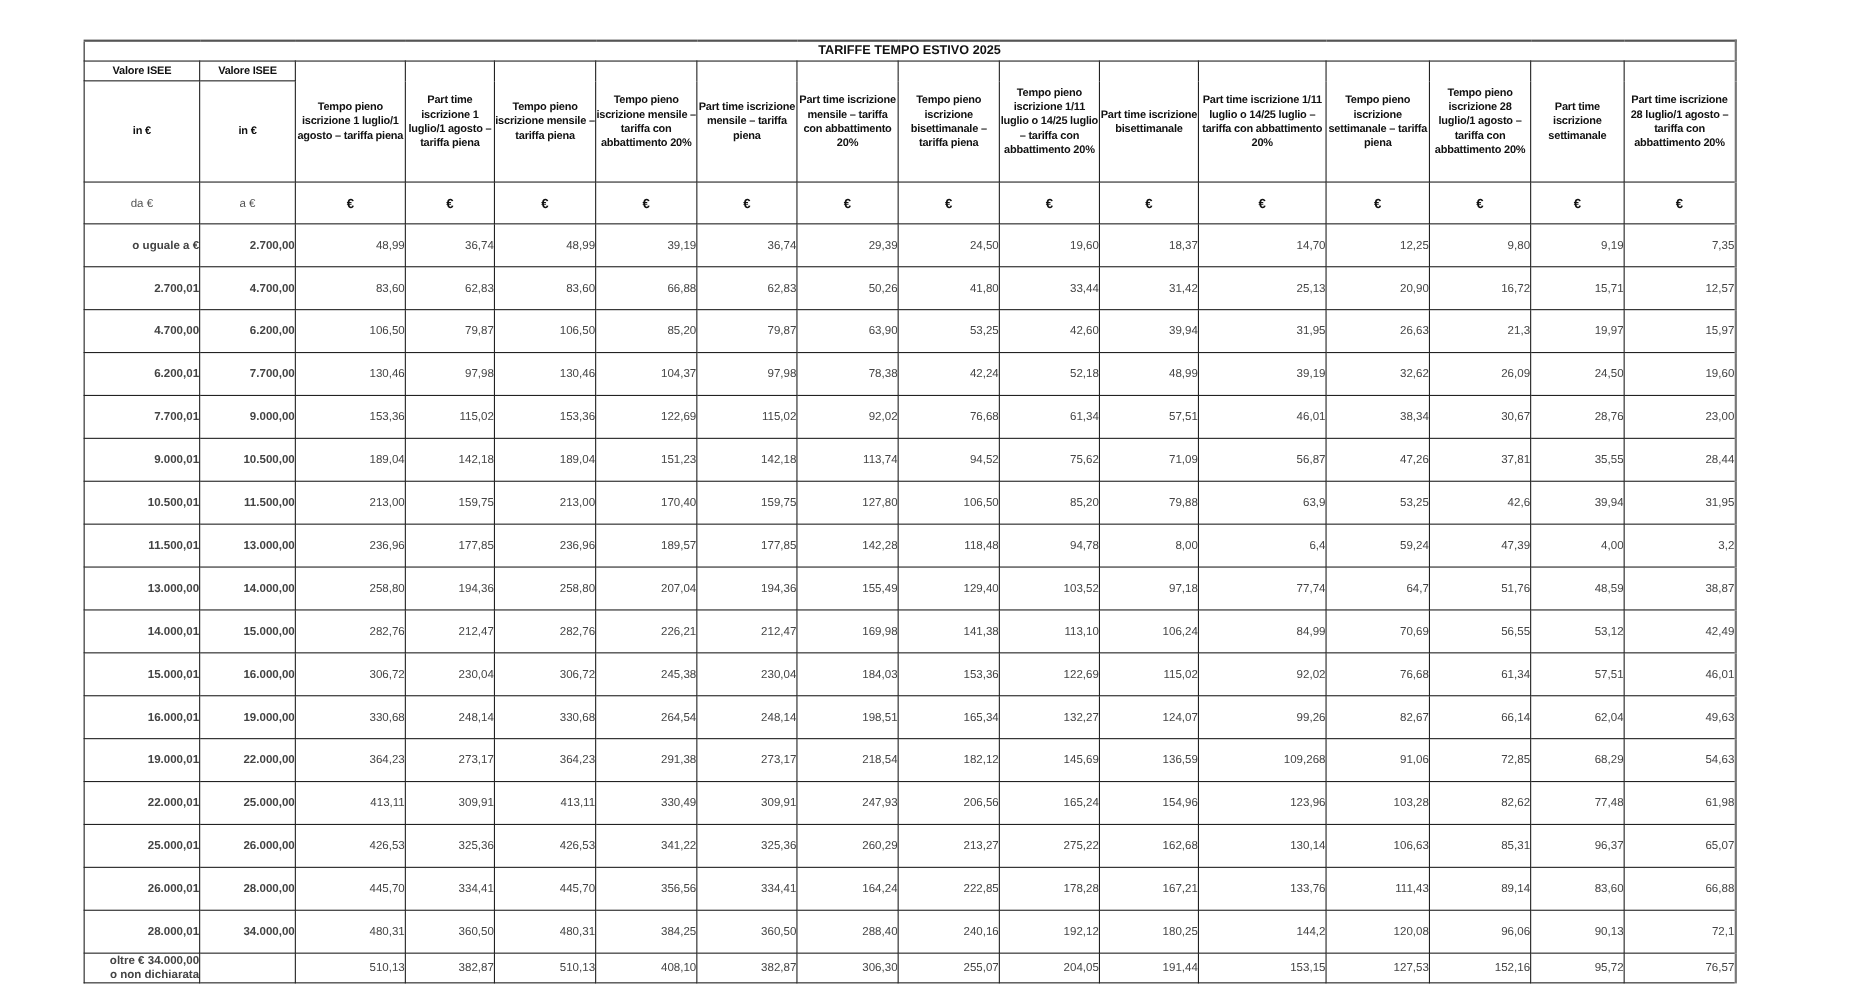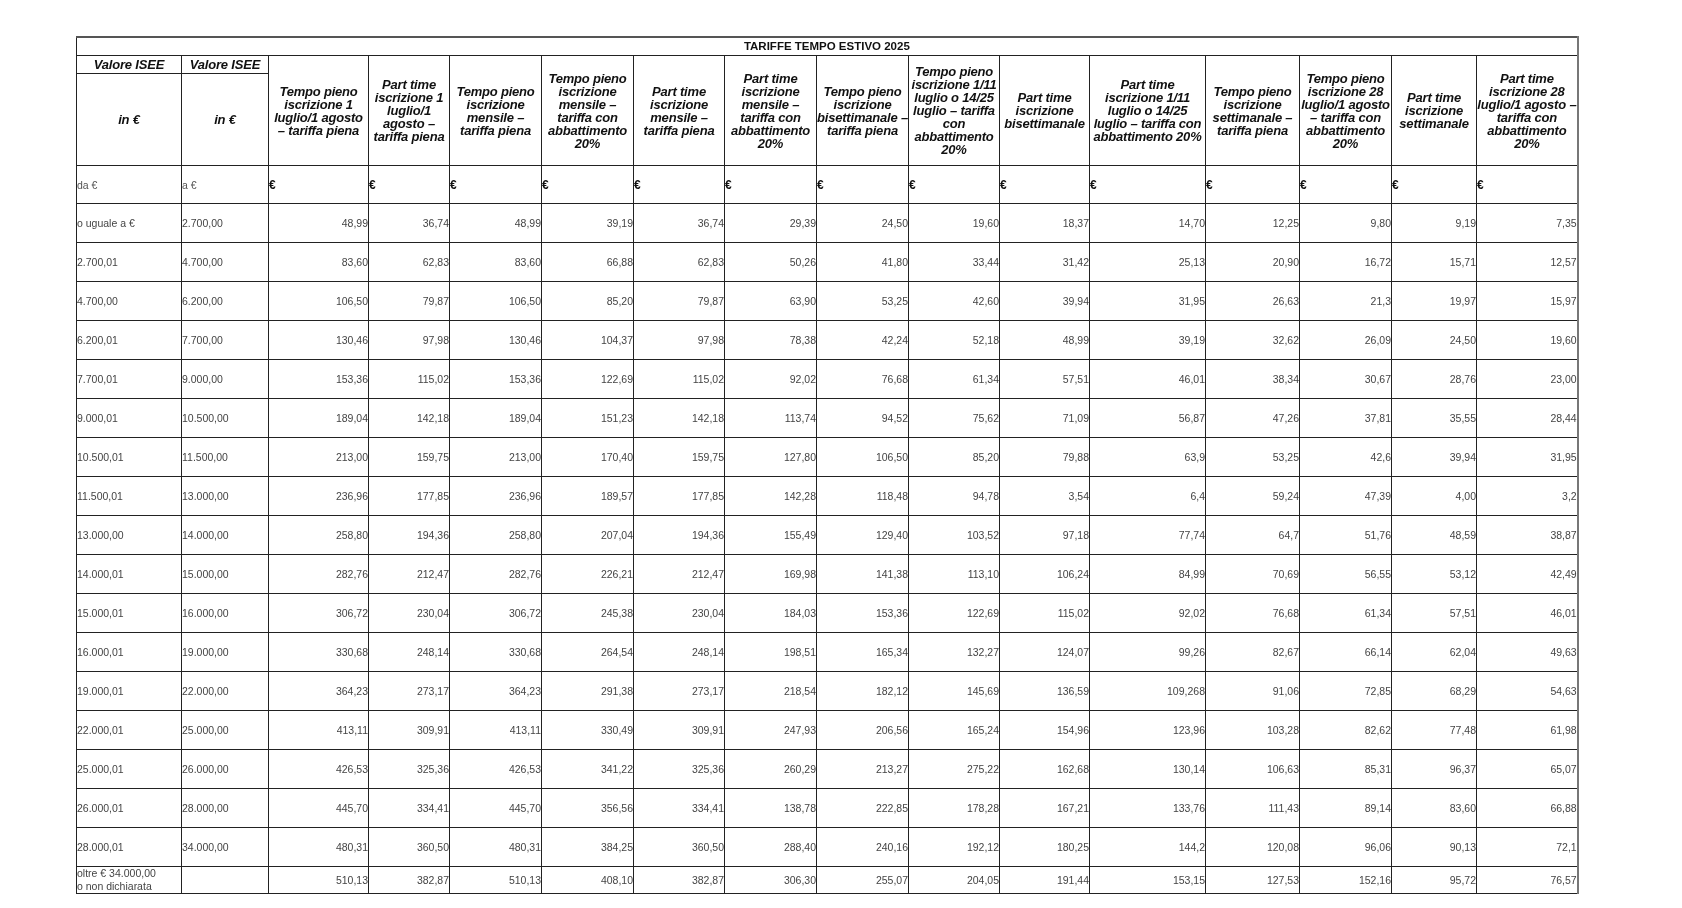--- a/index.html
+++ b/index.html
@@ -1,29 +1,29 @@
 <!DOCTYPE html>
 <html><head>
 <meta charset="utf-8">
 <style>
   html, body { margin: 0; padding: 0; background: #ffffff; }
   body { width: 1682px; height: 908px; position: relative; overflow: hidden;
          font-family: "Liberation Sans", sans-serif; color: #333; }
   #tbl { position: absolute; left: 76px; top: 36px; border-collapse: collapse;
          table-layout: fixed; width: 1501px; }
   #tbl td, #tbl th { border: 1.4px solid #222; padding: 0; overflow: hidden; }
-  #tbl th { font-weight: bold; font-style: italic; font-size: 13px; line-height: 13px;
+  #tbl th { font-weight: bold; font-size: 10px; line-height: 13px;
             color: #111; text-align: center; vertical-align: middle; letter-spacing: -0.2px; }
   #tbl th.title { font-style: normal; font-size: 11.5px; height: 17px; letter-spacing: 0; border-top: 2.5px solid #555; }
   #tbl th.isee-top { height: 17px; }
   #tbl th.isee-in { height: 91px; }
-  #tbl td.unit { height: 37px; text-align: left; font-size: 10.5px; color: #555; font-weight: normal; }
+  #tbl td.unit { height: 37px; text-align: center; font-size: 10.5px; color: #555; font-weight: normal; }
   #tbl td.unit.euro { font-weight: bold; color: #111; font-size: 12px; }
   #tbl td.num { text-align: right; font-size: 10.5px; color: #444; height: 38px; padding-right: 0; }
-  #tbl td.range { text-align: left; font-size: 10.5px; color: #444; position: relative; }
+  #tbl td.range { text-align: right; font-size: 10.5px; color: #444; position: relative; font-weight: bold; }
   #tbl td.range .lbl { display: block; line-height: 13px; }
   #tbl tr.last td { height: 26px; }
   #tbl td.last-right { border-right: 2.5px solid #777; }
   #tbl th.last-right { border-right: 2.5px solid #777; }
 </style>
 </head>
 <body>
 
 <table id="tbl">
   <colgroup id="cols">
@@ -220,21 +220,21 @@
         <td class="range"><span>11.500,01</span></td>
         <td class="range">13.000,00</td>
         <td class="num">236,96</td>
         <td class="num">177,85</td>
         <td class="num">236,96</td>
         <td class="num">189,57</td>
         <td class="num">177,85</td>
         <td class="num">142,28</td>
         <td class="num">118,48</td>
         <td class="num">94,78</td>
-        <td class="num">3,54</td>
+        <td class="num">8,00</td>
         <td class="num">6,4</td>
         <td class="num">59,24</td>
         <td class="num">47,39</td>
         <td class="num">4,00</td>
         <td class="num last-right">3,2</td>
       </tr>
       <tr>
         <td class="range"><span>13.000,00</span></td>
         <td class="range">14.000,00</td>
         <td class="num">258,80</td>
@@ -361,21 +361,21 @@
         <td class="num last-right">65,07</td>
       </tr>
       <tr>
         <td class="range"><span>26.000,01</span></td>
         <td class="range">28.000,00</td>
         <td class="num">445,70</td>
         <td class="num">334,41</td>
         <td class="num">445,70</td>
         <td class="num">356,56</td>
         <td class="num">334,41</td>
-        <td class="num">138,78</td>
+        <td class="num">164,24</td>
         <td class="num">222,85</td>
         <td class="num">178,28</td>
         <td class="num">167,21</td>
         <td class="num">133,76</td>
         <td class="num">111,43</td>
         <td class="num">89,14</td>
         <td class="num">83,60</td>
         <td class="num last-right">66,88</td>
       </tr>
       <tr>

